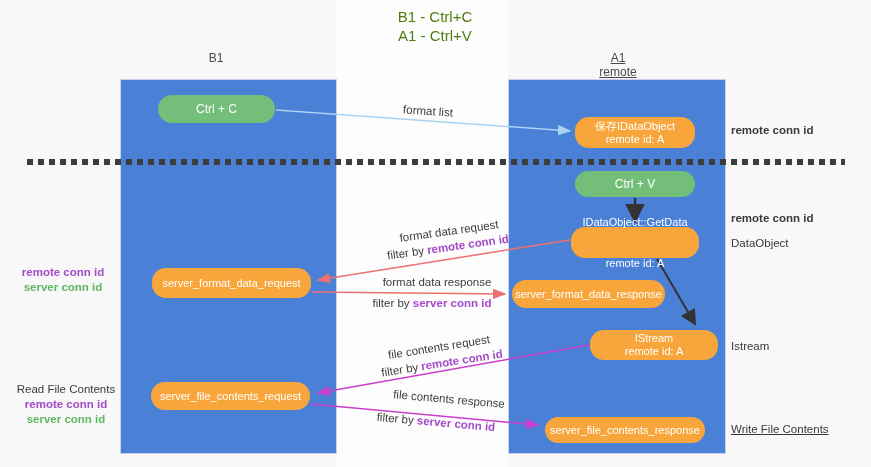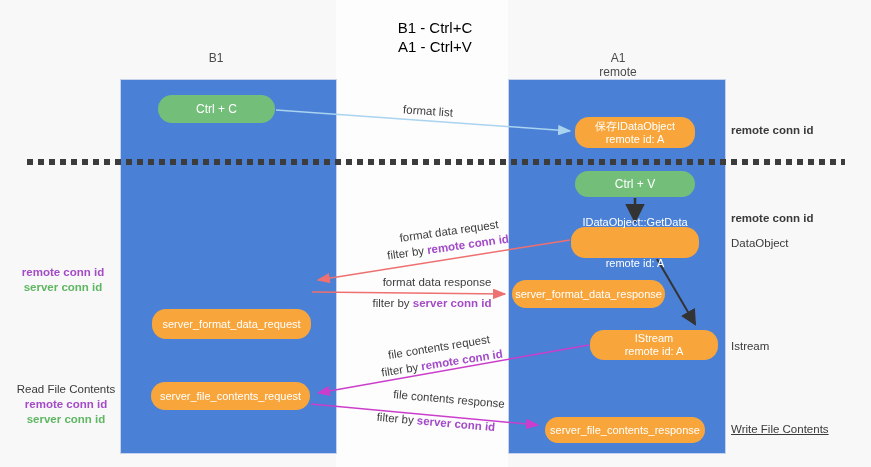--- a/index.html
+++ b/index.html
@@ -1,20 +1,20 @@
 <!DOCTYPE html>
 <html><head>
 <meta charset="utf-8">
 <style>
   html,body{margin:0;padding:0;}
   body{font-family:"Liberation Sans", sans-serif; background:#f8f8f8;}
   .canvas{position:relative; width:871px; height:467px; background:#f8f8f8; overflow:hidden;}
   .midstrip{position:absolute; left:336px; top:0; width:172px; height:467px; background:#fdfdfd;}
-  .title{position:absolute; left:290px; top:18px; width:290px; text-align:center;
-         font-size:15px; line-height:19px; color:#000000;}
+  .title{position:absolute; left:290px; top:7px; width:290px; text-align:center;
+         font-size:15px; line-height:19px; color:#4d7c0f;}
   .colheader{position:absolute; width:120px; text-align:center; font-size:12px; line-height:14px; color:#4a4a4a;}
   .col{position:absolute; background:#4a80d6; border:1px solid #c7d2ec;}
   .node{position:absolute; display:flex; flex-direction:column; align-items:center; justify-content:center;
         text-align:center; font-size:11px; line-height:13px; color:#fff;border-radius:14px;}
   .orange{background:#f8a63c;}
   .green{background:#73bf7a; font-size:12px;}
   .dashline{position:absolute; left:27px; top:159px; width:818px; height:6px;
             background:repeating-linear-gradient(90deg,#3c3c3c 0 6px,transparent 6px 11px);}
   .elabel{position:absolute; white-space:nowrap; font-size:11.5px; color:#3d3d3d;
           transform:translate(-50%,-50%);}
@@ -35,21 +35,21 @@
   <div class="midstrip"></div>
 
   <div class="title">
     <div>B1 - Ctrl+C</div>
     <div>A1 - Ctrl+V</div>
   </div>
 
   <div class="colheader" style="left:156px; top:51px;">
     <div>B1</div>
   </div>
-  <div class="colheader" style="left:558px; top:51px;">
+  <div class="colheader" style="left:558px; top:51px;text-decoration:underline;">
     <div>A1</div>
     <div>remote</div>
   </div>
 
   <div class="col" style="left:120px; top:79px; width:215px; height:373px;"></div>
   <div class="col" style="left:508px; top:79px; width:216px; height:373px;"></div>
 
   <div class="dashline"></div>
 
   <svg class="arrows" width="871" height="467" viewBox="0 0 871 467">
@@ -91,21 +91,21 @@
   <div class="node orange" style="left:571px; top:227px; width:128px; height:31px;gap:28px;">
     <span>IDataObject::GetData</span>
     <span>remote id: A</span>
   </div>
 
   <div class="node orange" style="left:590px; top:330px; width:128px; height:30px;">
     <span>IStream</span>
     <span>remote id: A</span>
   </div>
 
-  <div class="node orange" style="left:152px; top:268px; width:159px; height:30px;margin-top:41px;">
+  <div class="node orange" style="left:152px; top:268px; width:159px; height:30px;">
     <span>server_format_data_request</span>
   </div>
   <div class="node orange" style="left:151px; top:382px; width:159px; height:28px;">
     <span>server_file_contents_request</span>
   </div>
   <div class="node orange" style="left:512px; top:280px; width:153px; height:28px;">
     <span>server_format_data_response</span>
   </div>
   <div class="node orange" style="left:545px; top:417px; width:160px; height:26px;">
     <span>server_file_contents_response</span>

